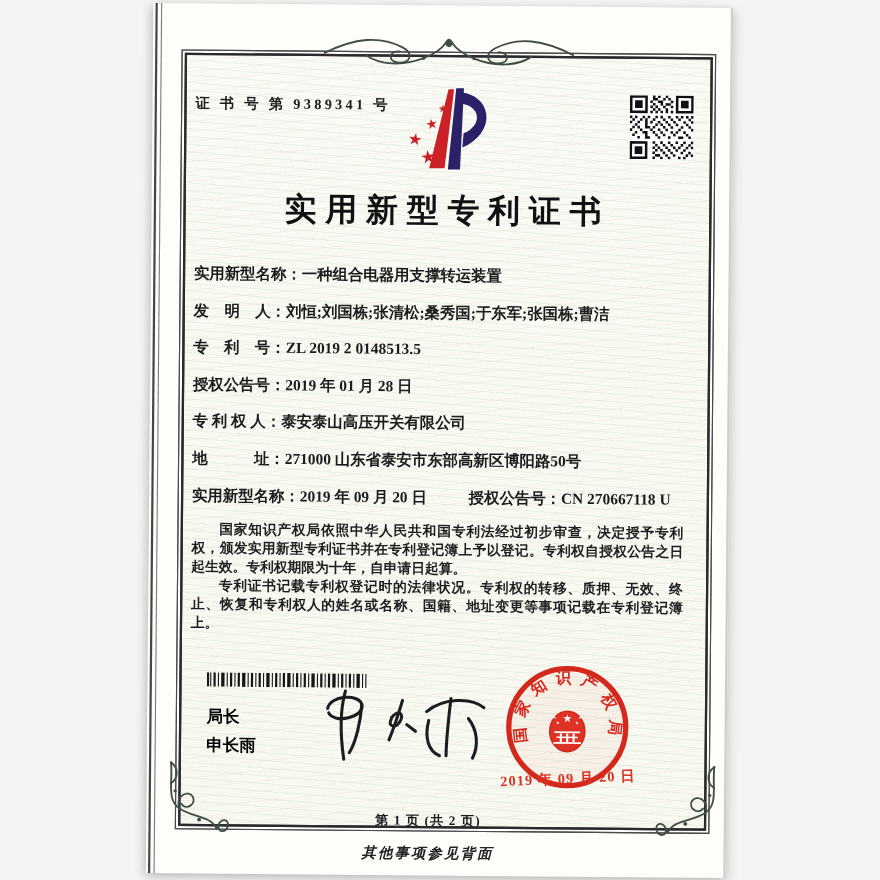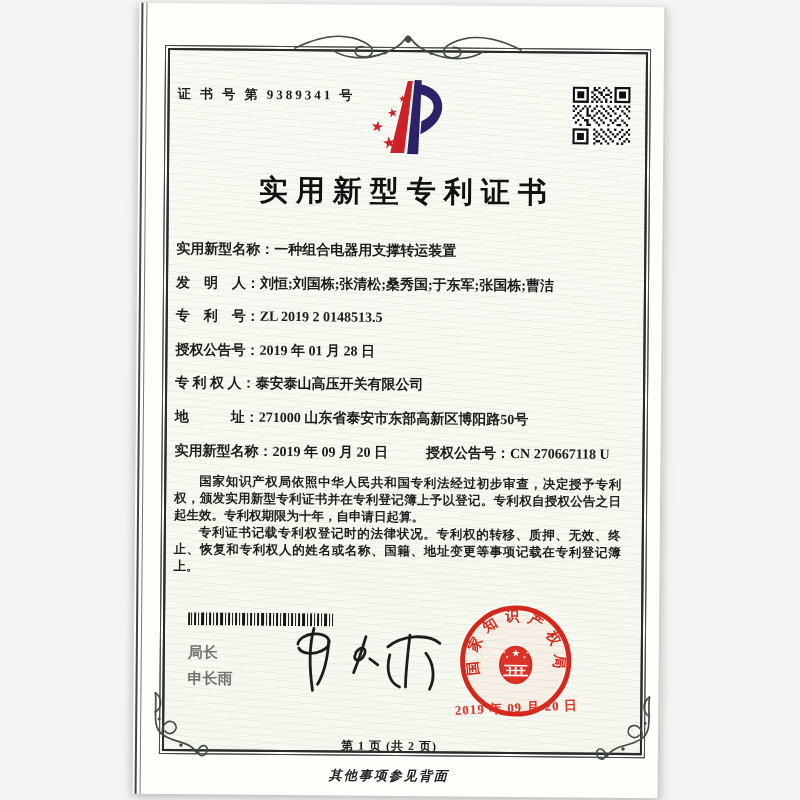--- a/index.html
+++ b/index.html
@@ -48,21 +48,21 @@
   .grant-row { height:33.6px; font-size:14px; font-weight:bold; color:#1b1b1b; }
   .grant-row .right { margin-left:38px; }
 
   .paras { position:absolute; left:39px; top:470px; width:447px;
     font-size:12.5px; line-height:17px; color:#1e1e1e; font-weight:bold;
     text-align:justify; }
   .paras p { text-indent:2em; margin:0; }
 
   .barcode { position:absolute; left:54px; top:608px; }
   .signer { position:absolute; left:54px; top:636px; font-size:15px; font-weight:bold;
-    color:#737373; line-height:26px; }
+    color:#000000; line-height:26px; }
   .signature { position:absolute; left:150px; top:618px; }
 
   .seal { position:absolute; left:324px; top:597px; width:116px; height:116px; }
   .seal-date { position:absolute; left:318px; top:693px; width:130px; text-align:center;
     font-size:13px; font-weight:bold; color:#dd2f22; transform:rotate(-3deg);
     white-space:nowrap; letter-spacing:1px; }
 
   .page-no { position:absolute; left:26px; top:733px; width:460px; text-align:center;
     font-size:12px; font-weight:bold; color:#1c1c1c; letter-spacing:1px; }
   .back-note { position:absolute; left:26px; top:762px; width:460px; text-align:center;

